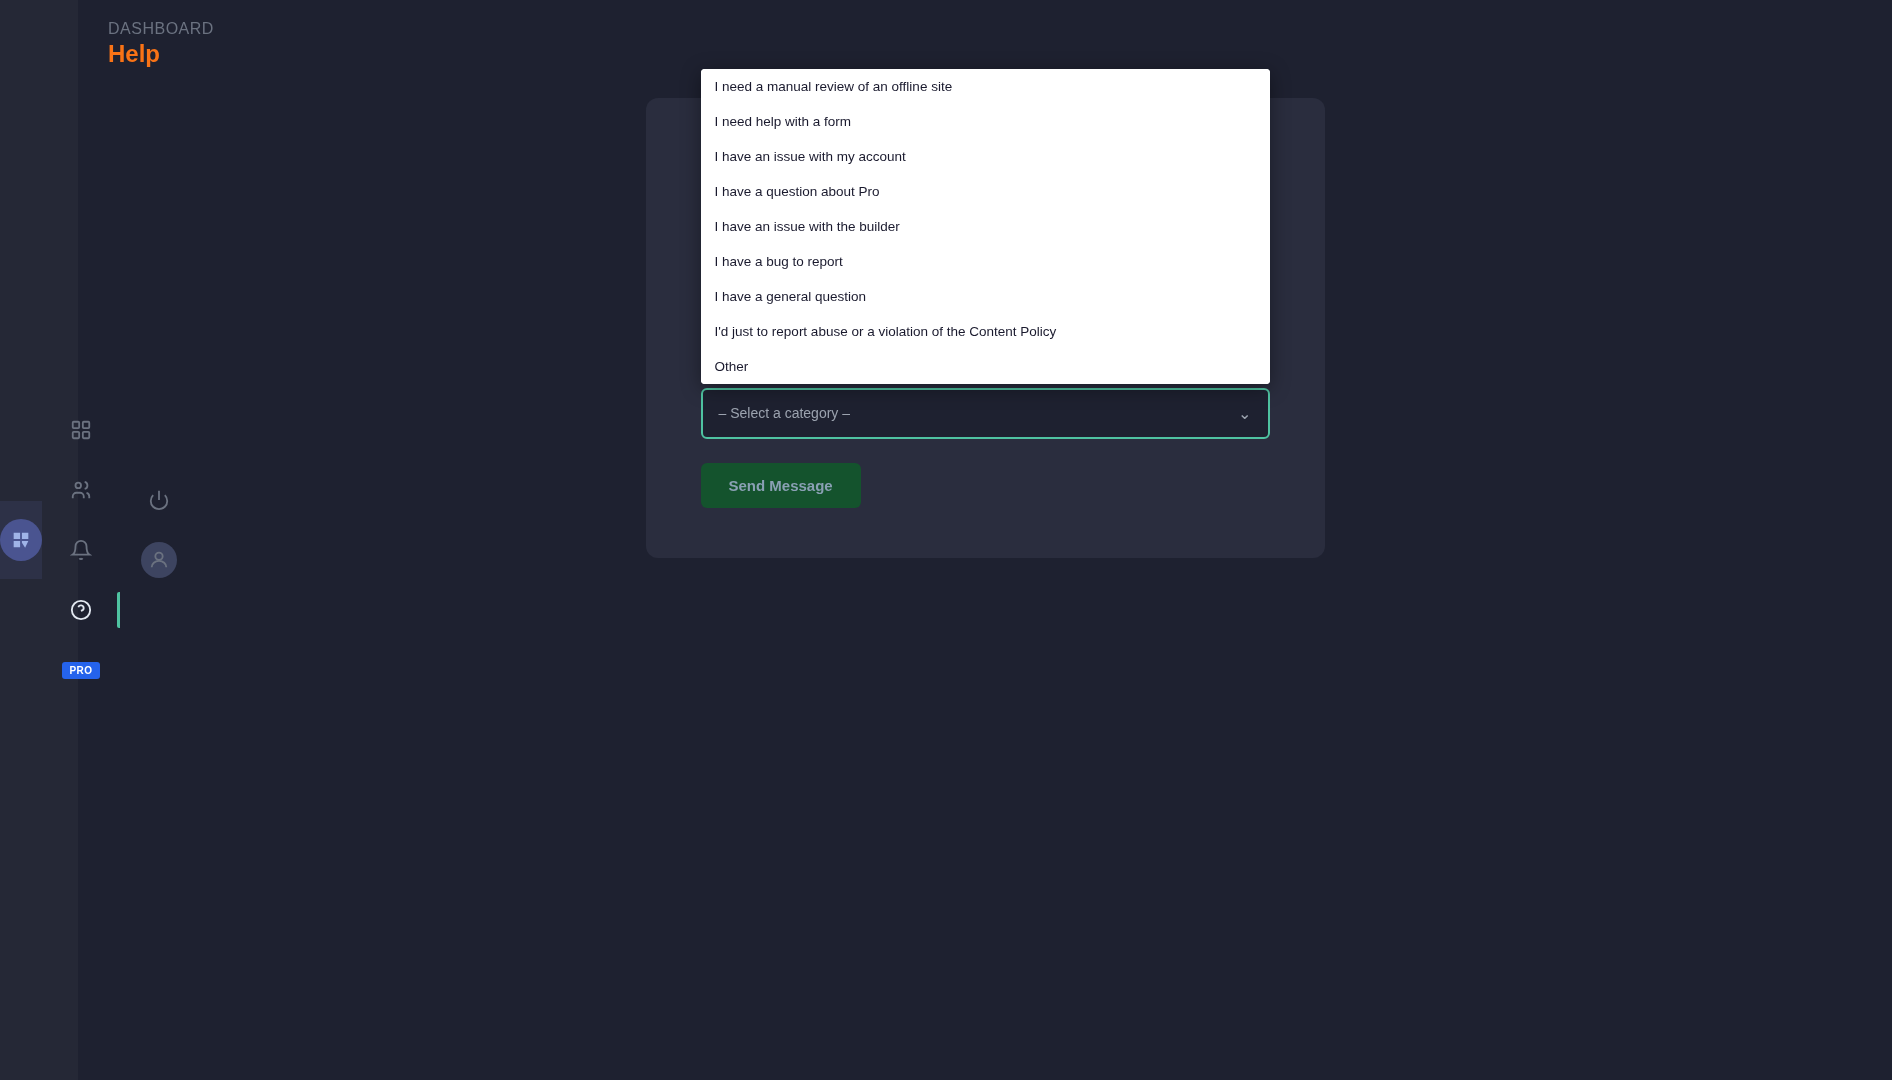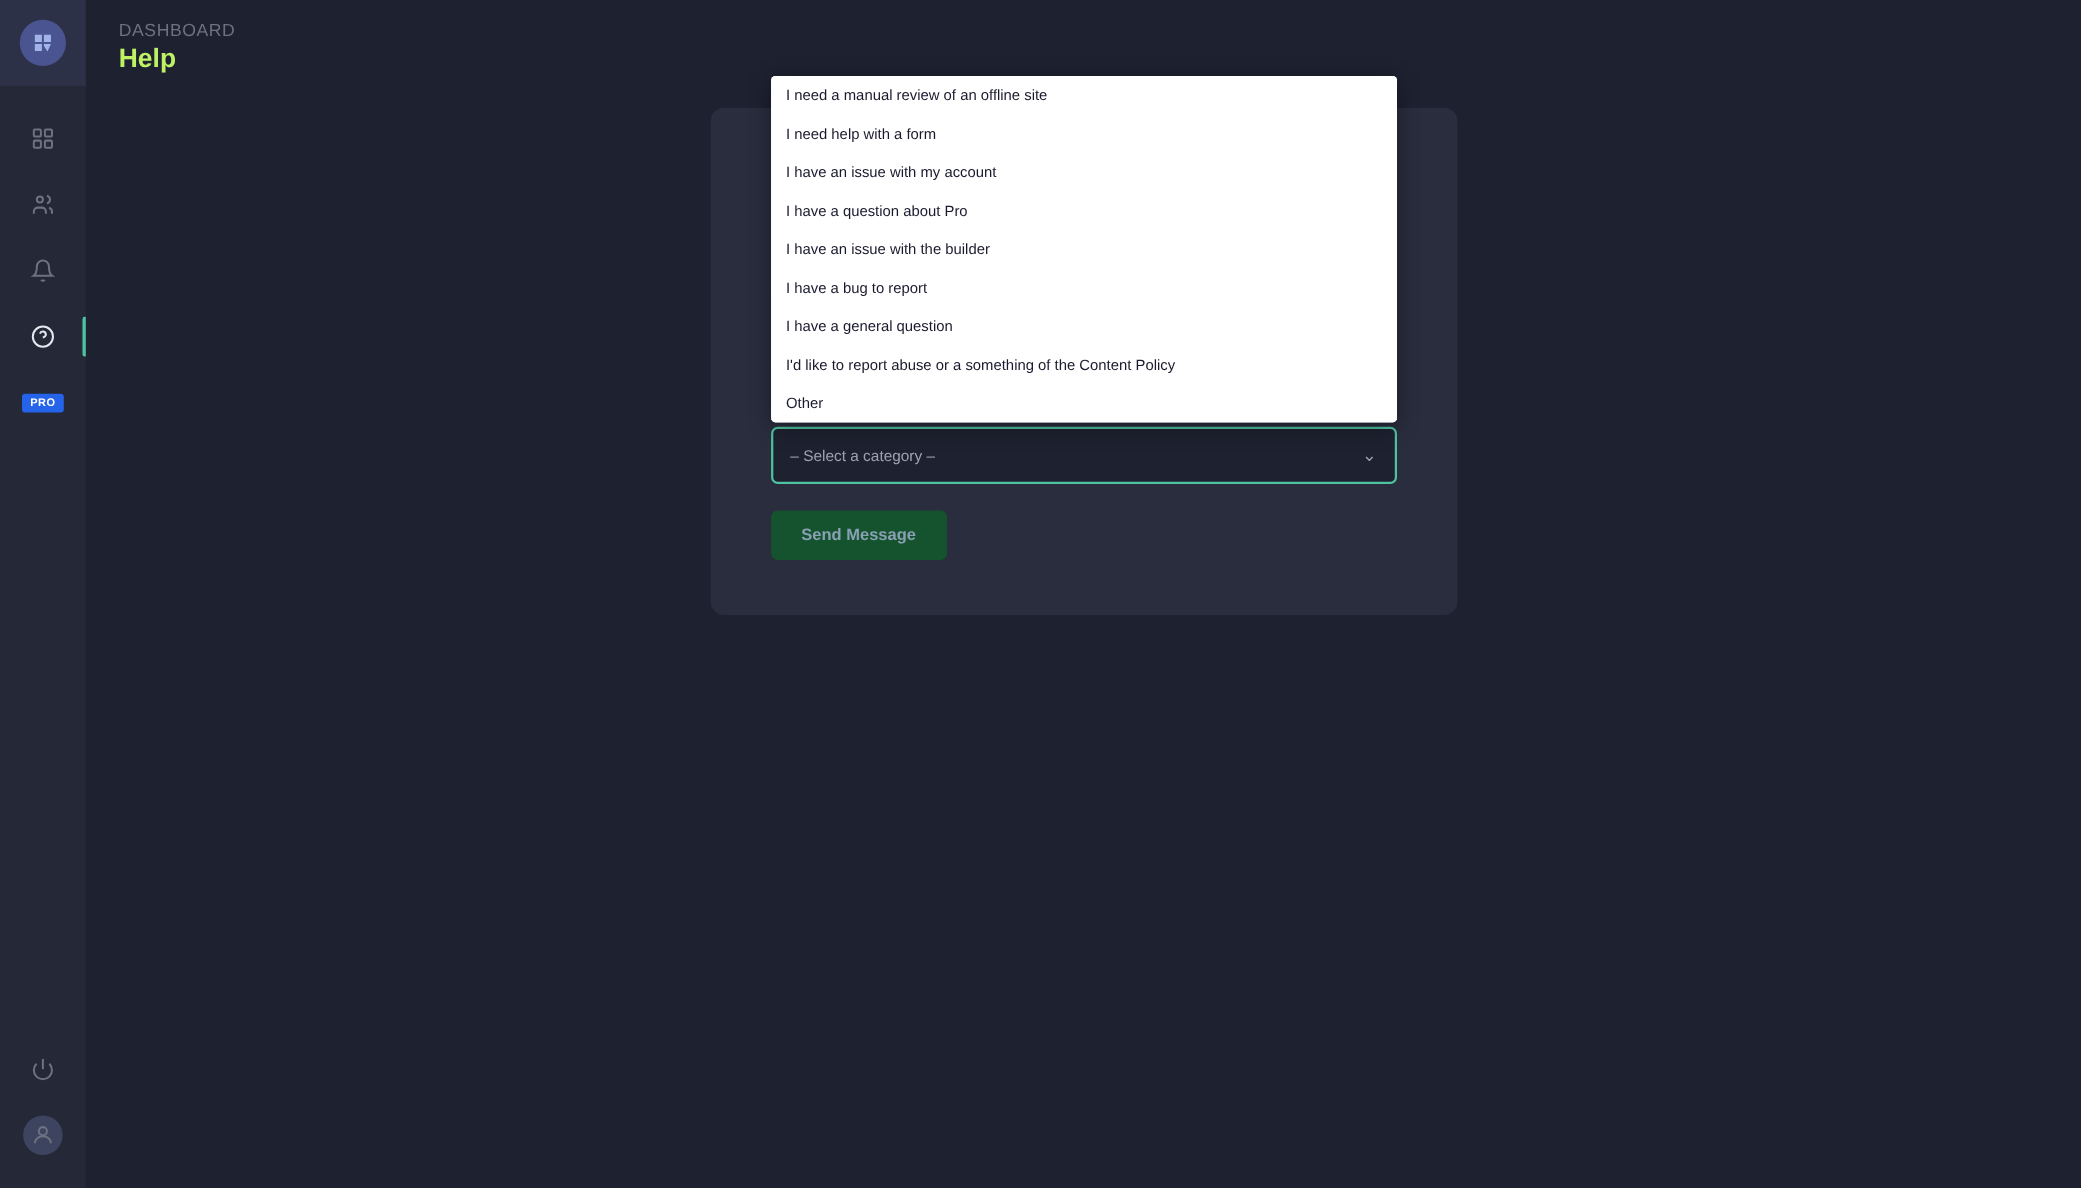--- a/index.html
+++ b/index.html
@@ -10,21 +10,21 @@
       display: flex;
       height: 100vh;
       overflow: hidden;
     }
 
     
     .sidebar {
       width: 78px;
       background: #252836;
       display: flex;
-      flex-direction: column;
+      flex-direction: row;
       align-items: center;
       padding: 0;
       position: relative;
       flex-shrink: 0;
     }
 
     .sidebar-logo {
       width: 78px;
       height: 78px;
       display: flex;
@@ -121,21 +121,21 @@
     .breadcrumb-label {
       font-size: 16px;
       color: #6b7280;
       text-transform: uppercase;
       letter-spacing: 0.5px;
     }
 
     .page-title {
       font-size: 24px;
       font-weight: 600;
-      color: #bef264;
+      color: #f97316;
       margin-top: 2px;
     }
 
     
     .content {
       flex: 1;
       display: flex;
       align-items: flex-start;
       justify-content: center;
       padding: 20px 30px 40px 30px;
@@ -379,21 +379,21 @@
 
         <div class="dropdown-menu">
 
           <div class="dropdown-option">I need a manual review of an offline site</div>
           <div class="dropdown-option">I need help with a form</div>
           <div class="dropdown-option">I have an issue with my account</div>
           <div class="dropdown-option">I have a question about Pro</div>
           <div class="dropdown-option">I have an issue with the builder</div>
           <div class="dropdown-option">I have a bug to report</div>
           <div class="dropdown-option">I have a general question</div>
-          <div class="dropdown-option">I'd like to report abuse or a something of the Content Policy</div>
+          <div class="dropdown-option">I'd just to report abuse or a violation of the Content Policy</div>
           <div class="dropdown-option">Other</div>
         </div>
 
         <div class="dropdown-trigger">
           <span>– Select a category –</span>
           <span class="dropdown-chevron">⌄</span>
         </div>
       </div>
 
       

